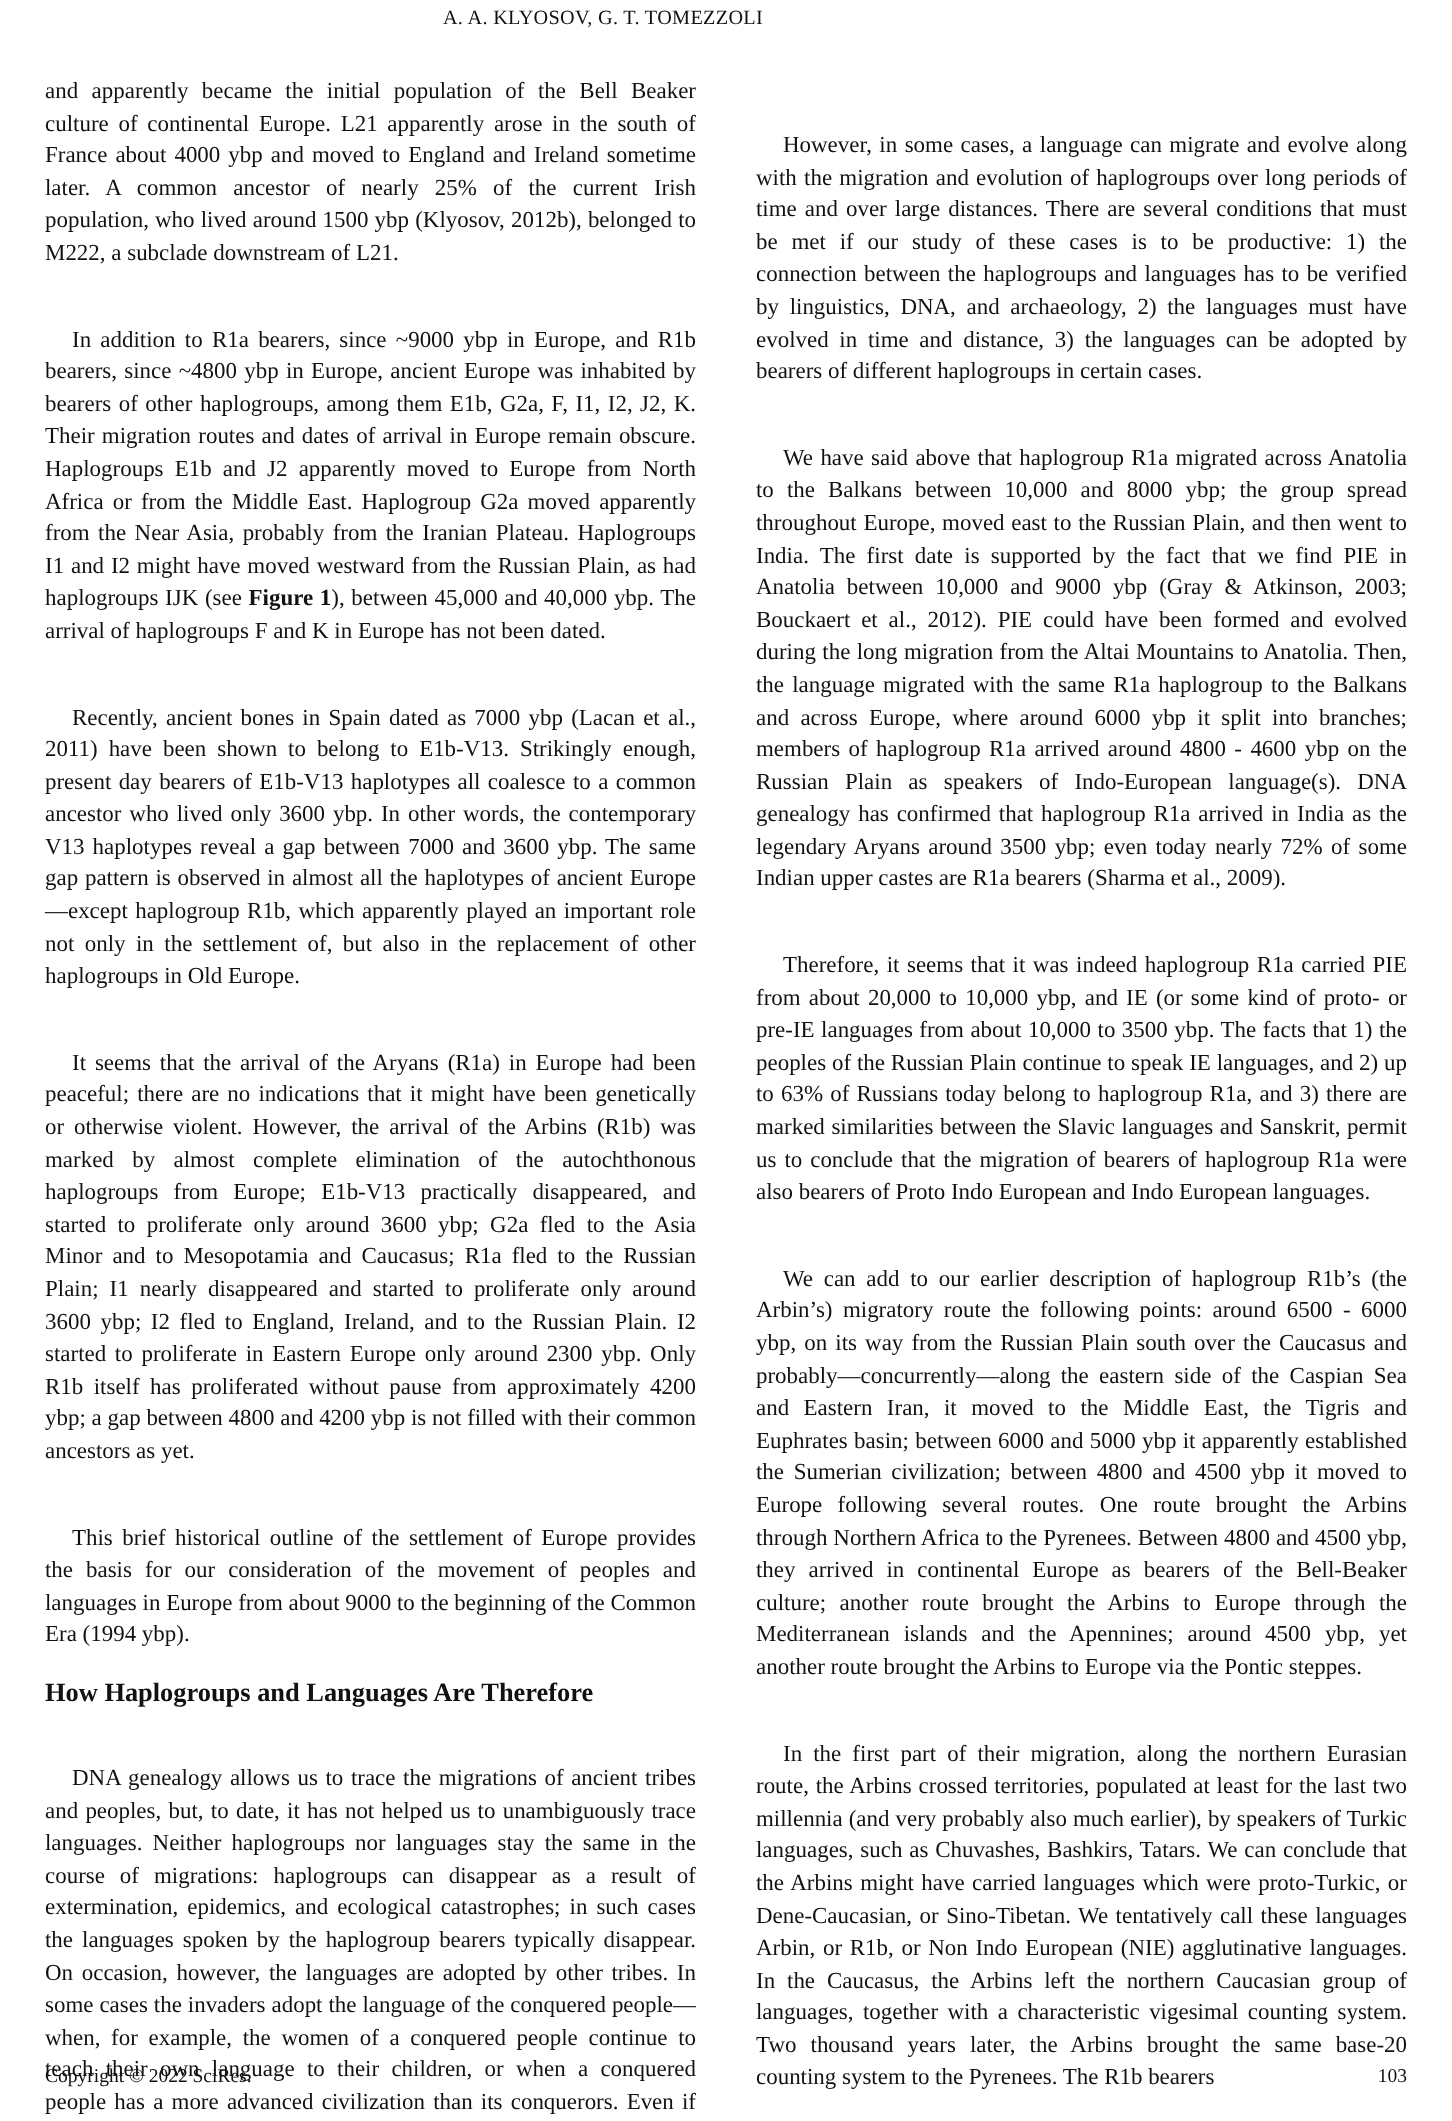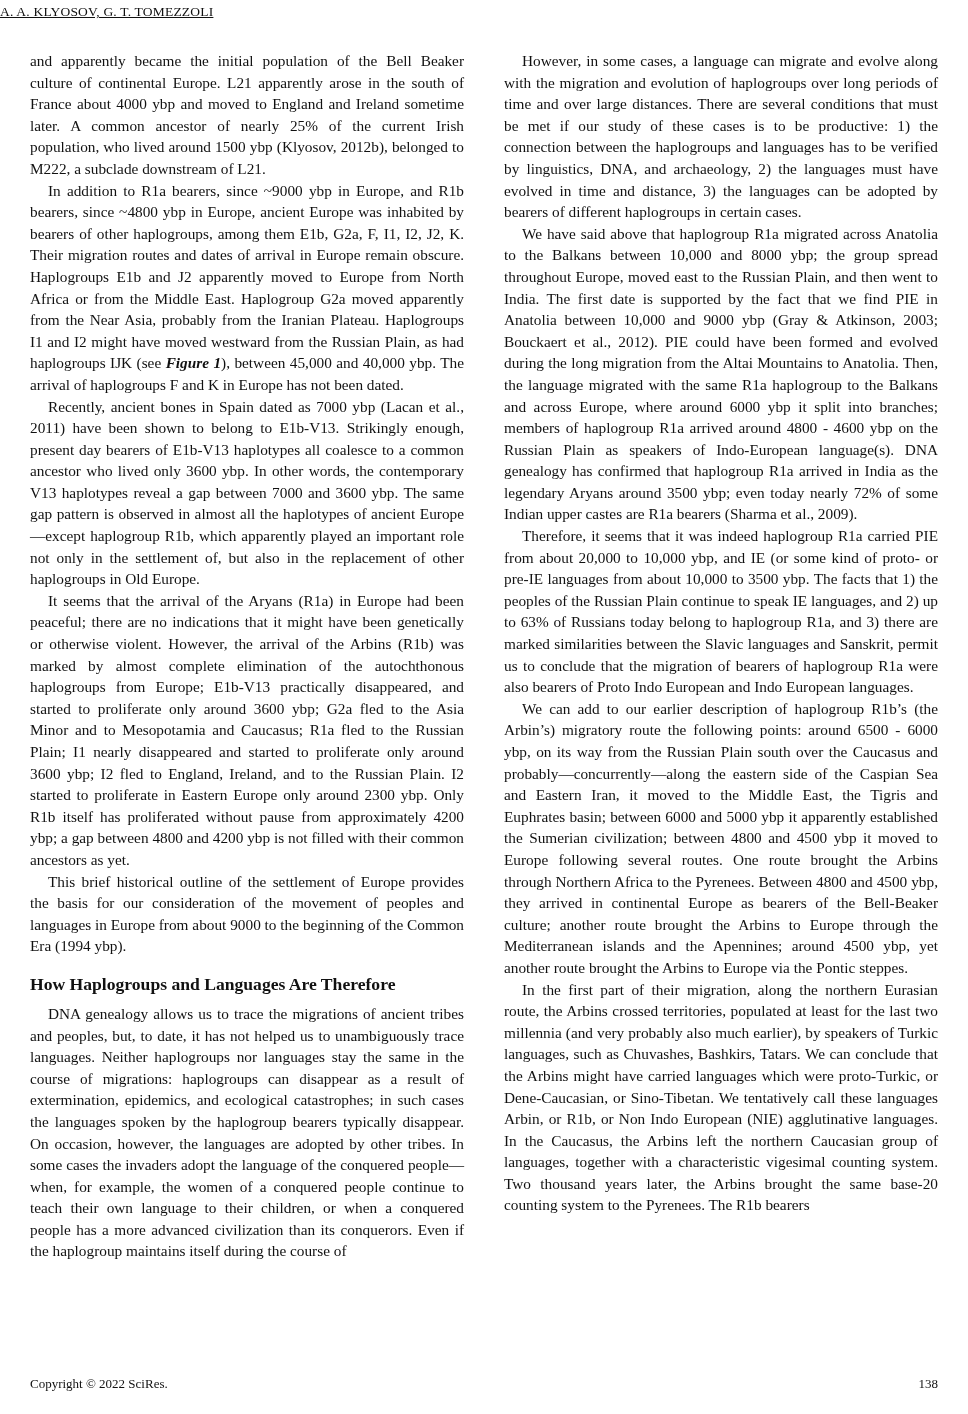--- a/index.html
+++ b/index.html
@@ -3,38 +3,38 @@
 <meta charset="utf-8">
 <style>
   html, body { margin: 0; padding: 0; background: #ffffff; }
   body {
     width: 968px; height: 1414px; position: relative; overflow: hidden;
     font-family: "Liberation Serif", "DejaVu Serif", serif;
     color: #111111;
   }
   .running-head {
     position: absolute; top: 4px; left: 0; width: 804px;
-    text-align: left; font-size: 13.5px; letter-spacing: 0.2px; text-decoration: underline;
+    text-align: center; font-size: 13.5px; letter-spacing: 0.2px;
   }
   .col {
     position: absolute; top: 50px; width: 434px;
     font-size: 15.3px; line-height: 21.6px; text-align: justify;
     hyphens: none;
   }
   .col.left { left: 30px; }
   .col.right { left: 504px; }
   .col p { margin: 0; text-indent: 0; }
-  .col p.indent { text-indent: 18px; }
+  .col p.indent { text-indent: 18px; margin-top: 36px; }
   .col p.first { text-indent: 0; }
   h2.section {
     font-family: "Liberation Serif", "DejaVu Serif", serif;
     font-weight: bold; font-size: 17.6px; line-height: 22px;
     margin: 16px 0 8px 0; text-align: left;
   }
-  .bold { font-weight: bold; font-style: italic; }
+  .bold { font-weight: bold; }
   .footer-left {
     position: absolute; left: 30px; top: 1376px; font-size: 13px;
   }
   .footer-right {
     position: absolute; right: 30px; top: 1376px; font-size: 13px;
   }
 </style>
 </head>
 <body>
 
@@ -52,13 +52,13 @@
 
 <div class="col right">
   <p class="indent">However, in some cases, a language can migrate and evolve along with the migration and evolution of haplogroups over long periods of time and over large distances. There are several conditions that must be met if our study of these cases is to be productive: 1) the connection between the haplogroups and languages has to be verified by linguistics, DNA, and archaeology, 2) the languages must have evolved in time and distance, 3) the languages can be adopted by bearers of different haplogroups in certain cases.</p>
   <p class="indent">We have said above that haplogroup R1a migrated across Anatolia to the Balkans between 10,000 and 8000 ybp; the group spread throughout Europe, moved east to the Russian Plain, and then went to India. The first date is supported by the fact that we find PIE in Anatolia between 10,000 and 9000 ybp (Gray &amp; Atkinson, 2003; Bouckaert et al., 2012). PIE could have been formed and evolved during the long migration from the Altai Mountains to Anatolia. Then, the language migrated with the same R1a haplogroup to the Balkans and across Europe, where around 6000 ybp it split into branches; members of haplogroup R1a arrived around 4800 - 4600 ybp on the Russian Plain as speakers of Indo-European language(s). DNA genealogy has confirmed that haplogroup R1a arrived in India as the legendary Aryans around 3500 ybp; even today nearly 72% of some Indian upper castes are R1a bearers (Sharma et al., 2009).</p>
   <p class="indent">Therefore, it seems that it was indeed haplogroup R1a carried PIE from about 20,000 to 10,000 ybp, and IE (or some kind of proto- or pre-IE languages from about 10,000 to 3500 ybp. The facts that 1) the peoples of the Russian Plain continue to speak IE languages, and 2) up to 63% of Russians today belong to haplogroup R1a, and 3) there are marked similarities between the Slavic languages and Sanskrit, permit us to conclude that the migration of bearers of haplogroup R1a were also bearers of Proto Indo European and Indo European languages.</p>
   <p class="indent">We can add to our earlier description of haplogroup R1b’s (the Arbin’s) migratory route the following points: around 6500 - 6000 ybp, on its way from the Russian Plain south over the Caucasus and probably—concurrently—along the eastern side of the Caspian Sea and Eastern Iran, it moved to the Middle East, the Tigris and Euphrates basin; between 6000 and 5000 ybp it apparently established the Sumerian civilization; between 4800 and 4500 ybp it moved to Europe following several routes. One route brought the Arbins through Northern Africa to the Pyrenees. Between 4800 and 4500 ybp, they arrived in continental Europe as bearers of the Bell-Beaker culture; another route brought the Arbins to Europe through the Mediterranean islands and the Apennines; around 4500 ybp, yet another route brought the Arbins to Europe via the Pontic steppes.</p>
   <p class="indent">In the first part of their migration, along the northern Eurasian route, the Arbins crossed territories, populated at least for the last two millennia (and very probably also much earlier), by speakers of Turkic languages, such as Chuvashes, Bashkirs, Tatars. We can conclude that the Arbins might have carried languages which were proto-Turkic, or Dene-Caucasian, or Sino-Tibetan. We tentatively call these languages Arbin, or R1b, or Non Indo European (NIE) agglutinative languages. In the Caucasus, the Arbins left the northern Caucasian group of languages, together with a characteristic vigesimal counting system. Two thousand years later, the Arbins brought the same base-20 counting system to the Pyrenees. The R1b bearers</p>
 </div>
 
 <div class="footer-left">Copyright © 2022 SciRes.</div>
-<div class="footer-right">138</div>
+<div class="footer-right">103</div>
 
 </body></html>

